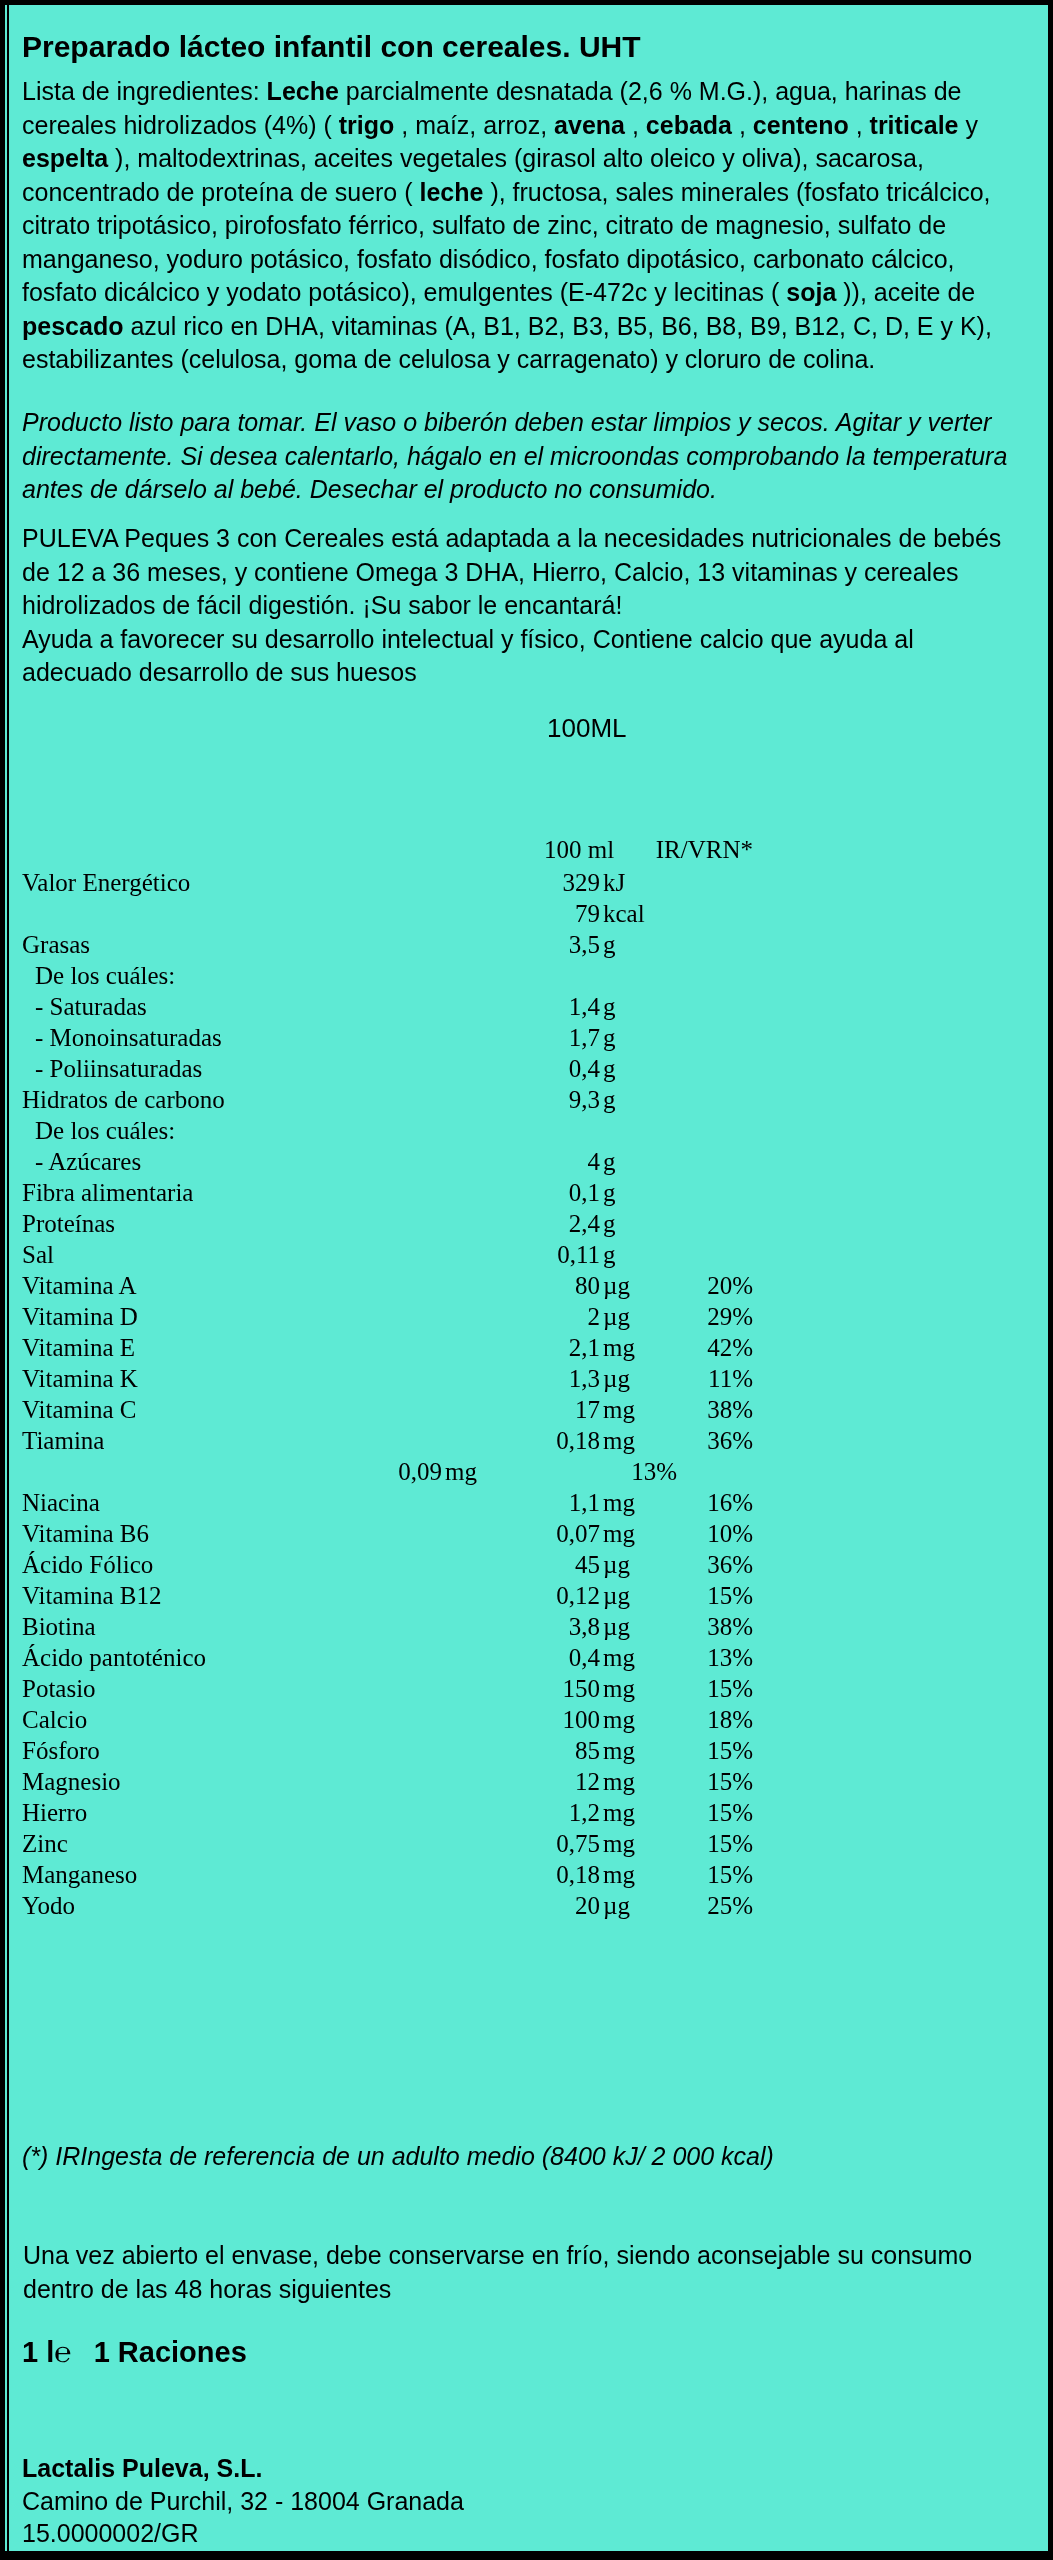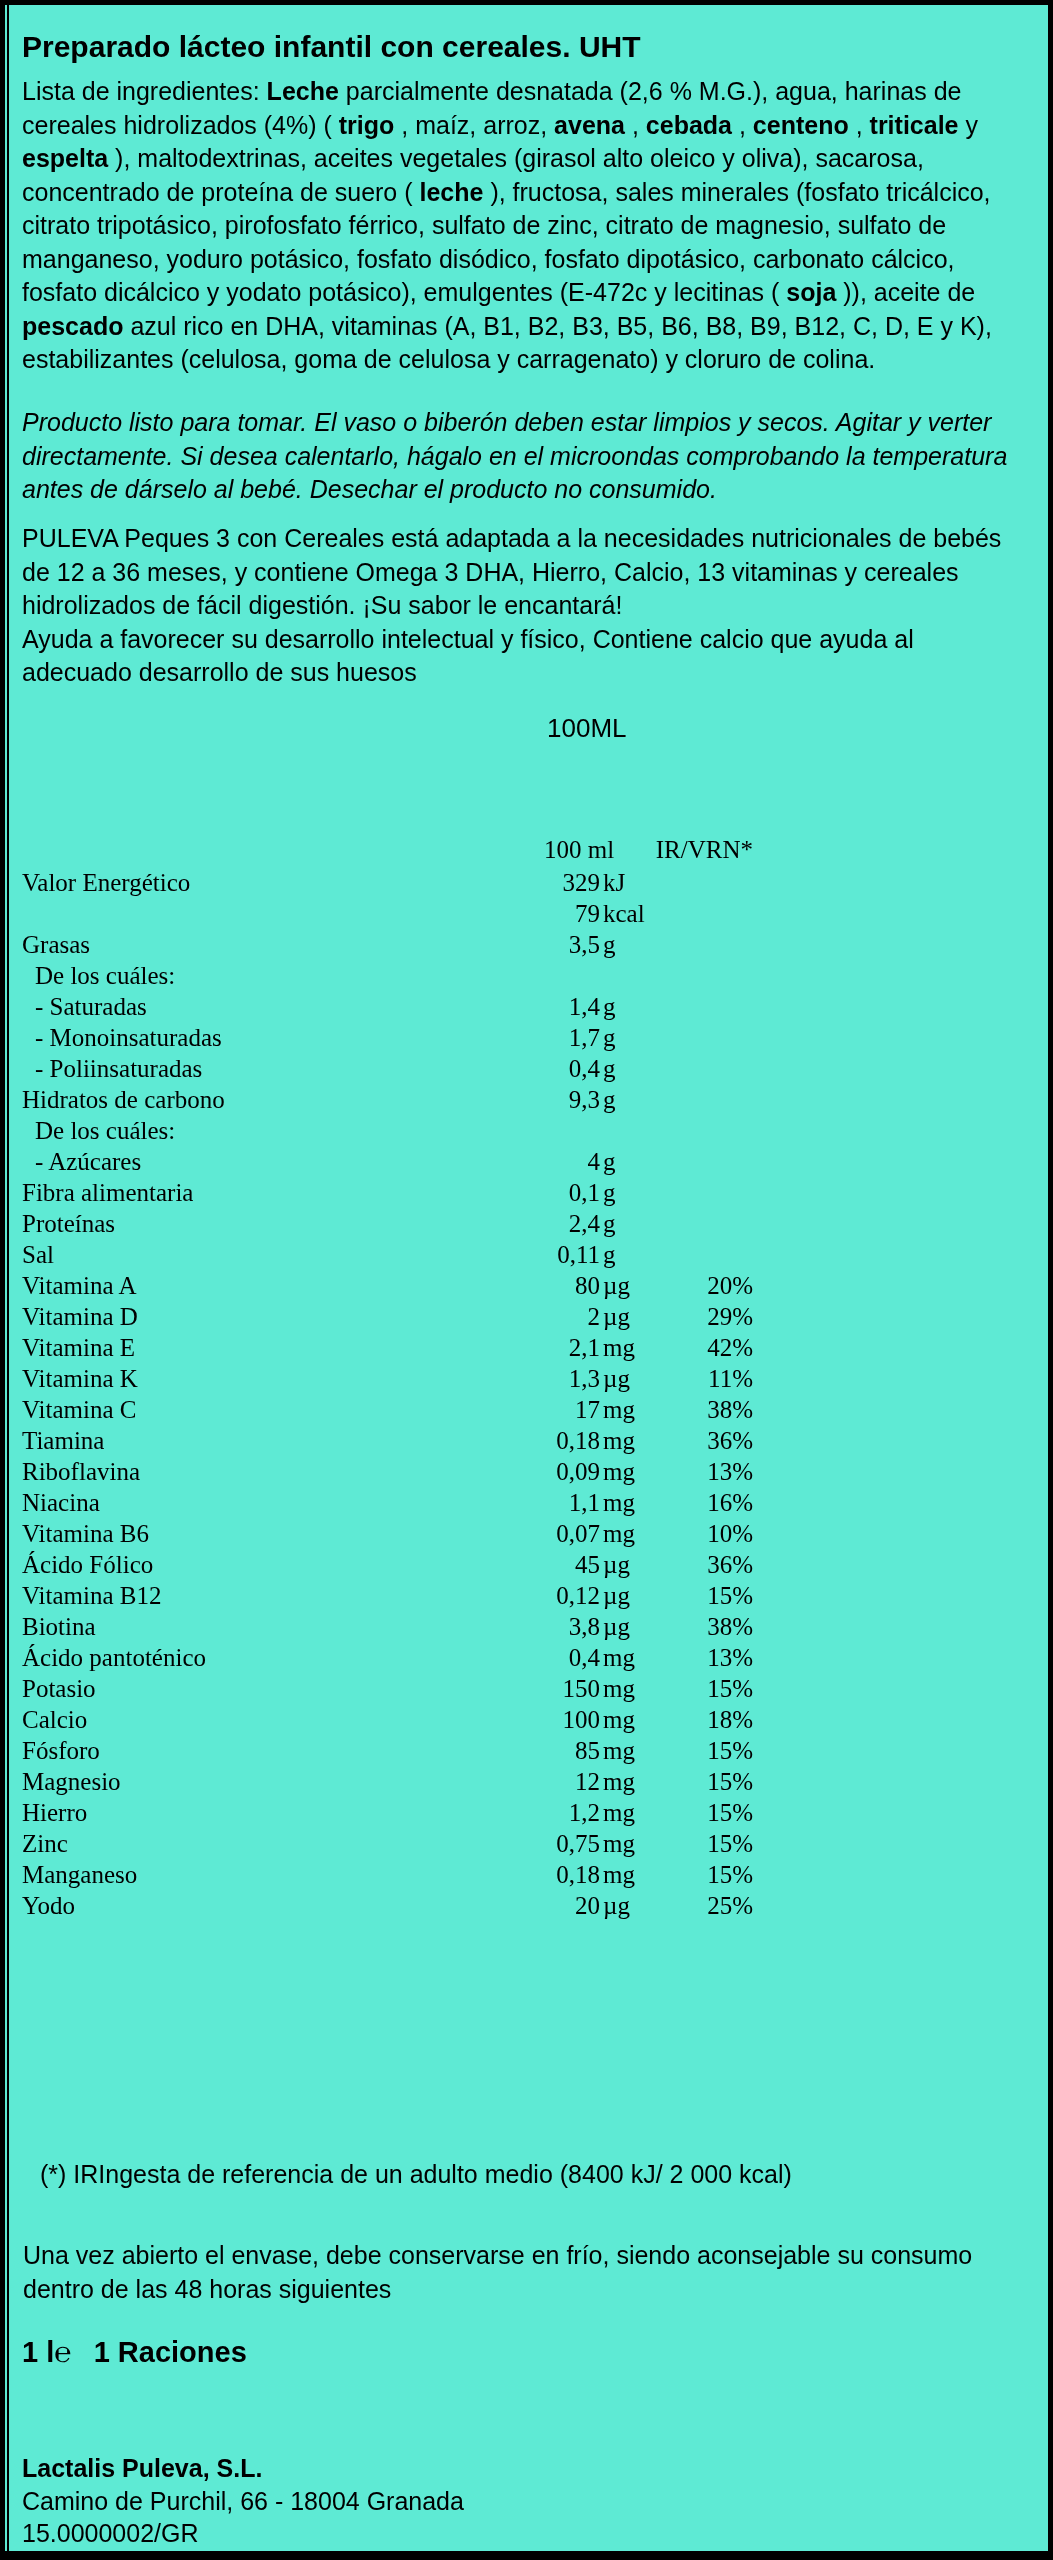--- a/index.html
+++ b/index.html
@@ -25,21 +25,21 @@
   .ntable{top:831px;width:1008px;font-size:25px;font-family:Liberation Serif, serif;}
   .thead{position:relative;height:31px;}
   .thead .amount{position:absolute;left:522px;}
   .thead .reference{position:absolute;left:606px;width:125px;text-align:right;}
   .trow{display:grid;grid-template-columns:420px 158px 77px 76px;height:31px;line-height:31px;}
   .trow .lab{white-space:nowrap;}
   .trow .lab.ind{padding-left:13px;}
   .trow .num{text-align:right;white-space:nowrap;}
   .trow .unit{text-align:left;padding-left:3px;white-space:nowrap;}
   .trow .pct{text-align:right;white-space:nowrap;}
-  .note{top:2137px;width:1002px;font-size:25px;margin:18px;}
+  .note{top:2137px;width:1002px;font-size:25px;margin:0;font-style:italic;}
   .storage{top:2233px;width:1002px;font-size:25px;line-height:33.5px;margin:1px;}
   .net{top:2331px;font-size:29px;font-weight:bold;}
   .net .servings{margin-left:22px;}
   .footer{top:2447px;font-size:25px;line-height:32.5px;}
   .footer .name{font-weight:bold;}
 </style>
 </head>
 <body>
 
 <div class="page">
@@ -172,21 +172,20 @@
           <span class="unit">mg</span>
           <span class="pct">38%</span>
         </div>
         <div class="trow">
           <span class="lab">Tiamina</span>
           <span class="num">0,18</span>
           <span class="unit">mg</span>
           <span class="pct">36%</span>
         </div>
         <div class="trow">
-          <span class="lab">Riboflavina</span>
           <span class="num">0,09</span>
           <span class="unit">mg</span>
           <span class="pct">13%</span>
         </div>
         <div class="trow">
           <span class="lab">Niacina</span>
           <span class="num">1,1</span>
           <span class="unit">mg</span>
           <span class="pct">16%</span>
         </div>
@@ -274,16 +273,16 @@
   <p class="abs note">(*) IRIngesta de referencia de un adulto medio (8400 kJ/ 2 000 kcal)</p>
 
   <p class="abs storage">Una vez abierto el envase, debe conservarse en frío, siendo aconsejable su consumo dentro de las 48 horas siguientes</p>
 
   <div class="abs net">
     <span>1 l℮</span><span class="servings">1 Raciones</span>
   </div>
 
   <div class="abs footer">
     <div class="name">Lactalis Puleva, S.L.</div>
-    <div>Camino de Purchil, 66 - 18004 Granada</div>
+    <div>Camino de Purchil, 32 - 18004 Granada</div>
     <div>15.0000002/GR</div>
   </div>
 </div>
 
 </body></html>

